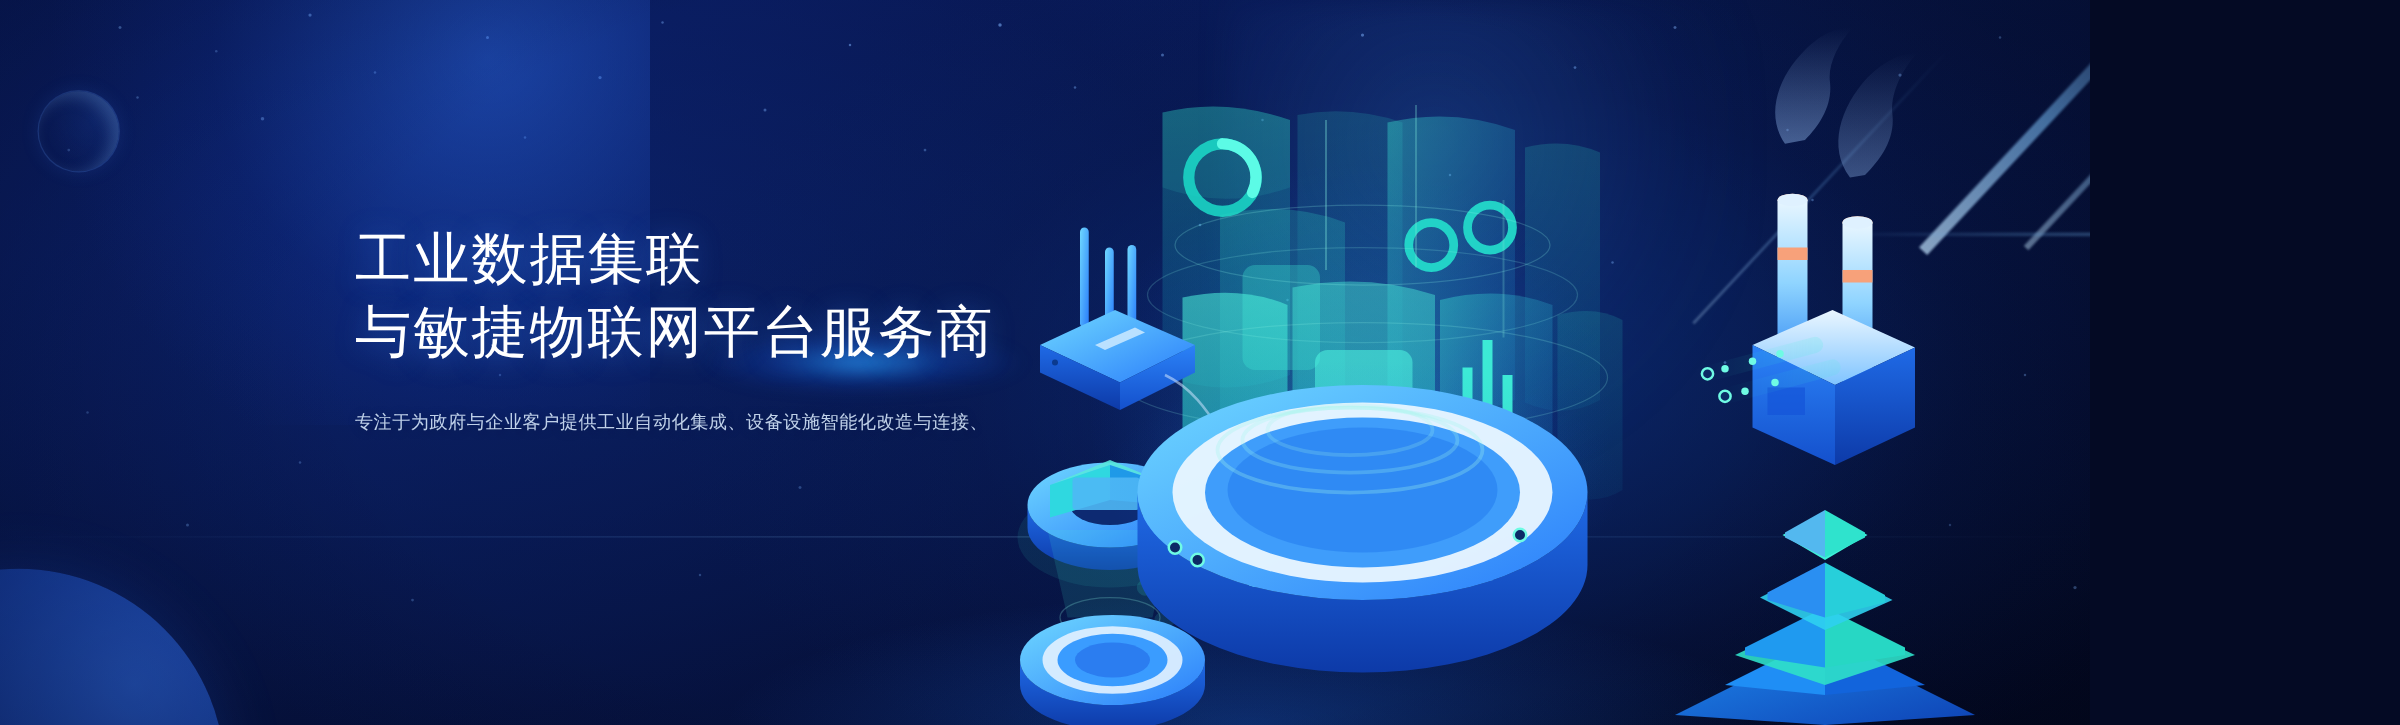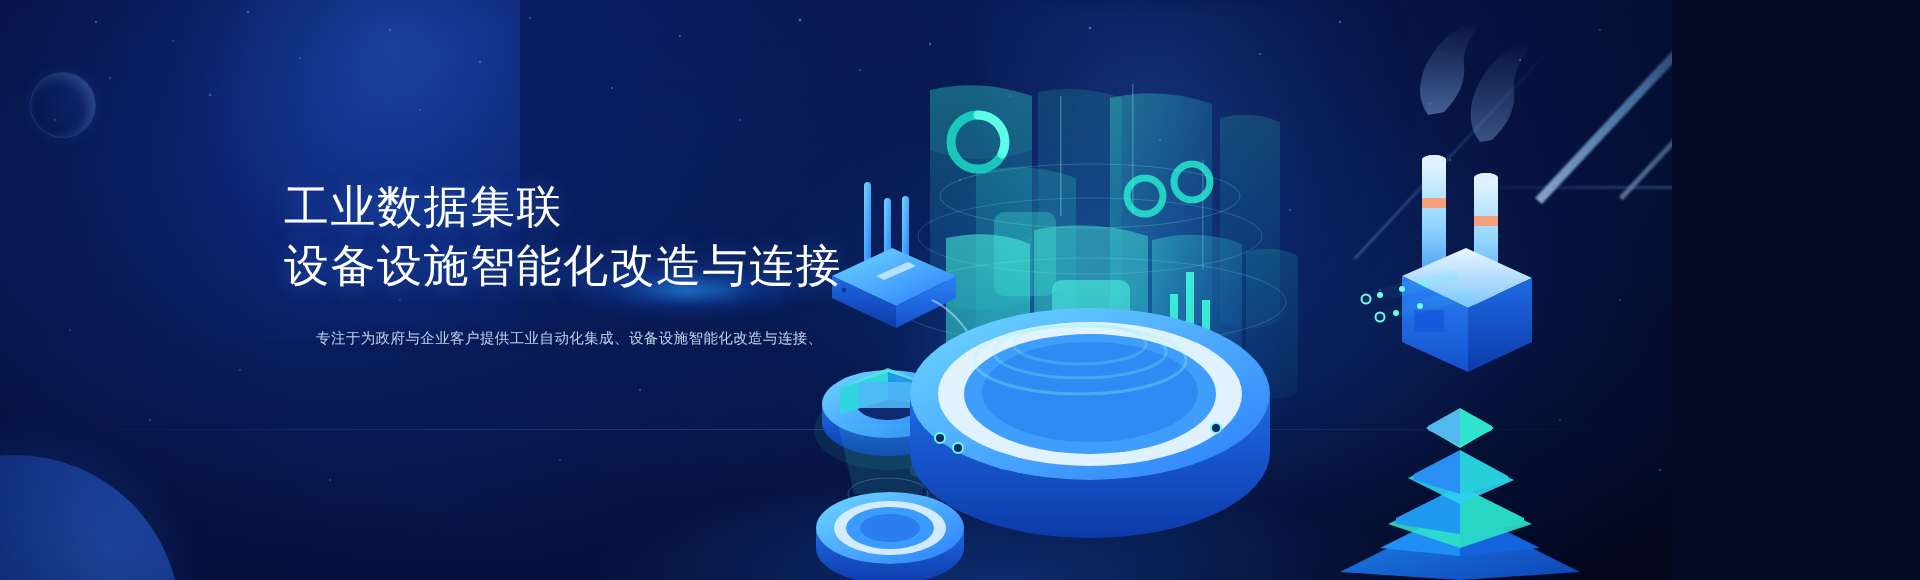--- a/index.html
+++ b/index.html
@@ -71,21 +71,20 @@
   }
   .headline .l2{display:block;}
   .sub{
     margin-top:22px;
     color:#cfe0f5;
     font-size:14.5px;
     line-height:1.85;
     letter-spacing:.4px;
     opacity:.92;
     text-shadow:0 1px 8px rgba(10,30,80,.8);
-    margin-left:32px;
   }
   .sub span{display:block;white-space:nowrap;}
   .copy-glow{
     position:absolute;left:560px;top:265px;width:260px;height:50px;
     background:radial-gradient(ellipse at 50% 50%, rgba(40,160,255,.75) 0%, rgba(20,90,230,.25) 38%, rgba(8,30,110,0) 72%);
     filter:blur(6px);
   }
 
   
   .illus{position:absolute;left:780px;top:0;width:1140px;height:580px;}
@@ -408,20 +407,20 @@
         <path d="M680 408 L712 426 L712 430 L680 446 Z" fill="#2fe3cd"></path>
       </g>
 
     </svg>
   </div>
 
   <div class="copy-glow"></div>
   <div class="copy">
     <h1 class="headline">
       <span class="l1">工业数据集联</span>
-      <span class="l2">设备设施智能化改造与连接</span>
+      <span class="l2">与敏捷物联网平台服务商</span>
     </h1>
     <p class="sub">
       <span>专注于为政府与企业客户提供工业自动化集成、设备设施智能化改造与连接、</span>
     </p>
   </div>
 
 </div>
 
 </body></html>

